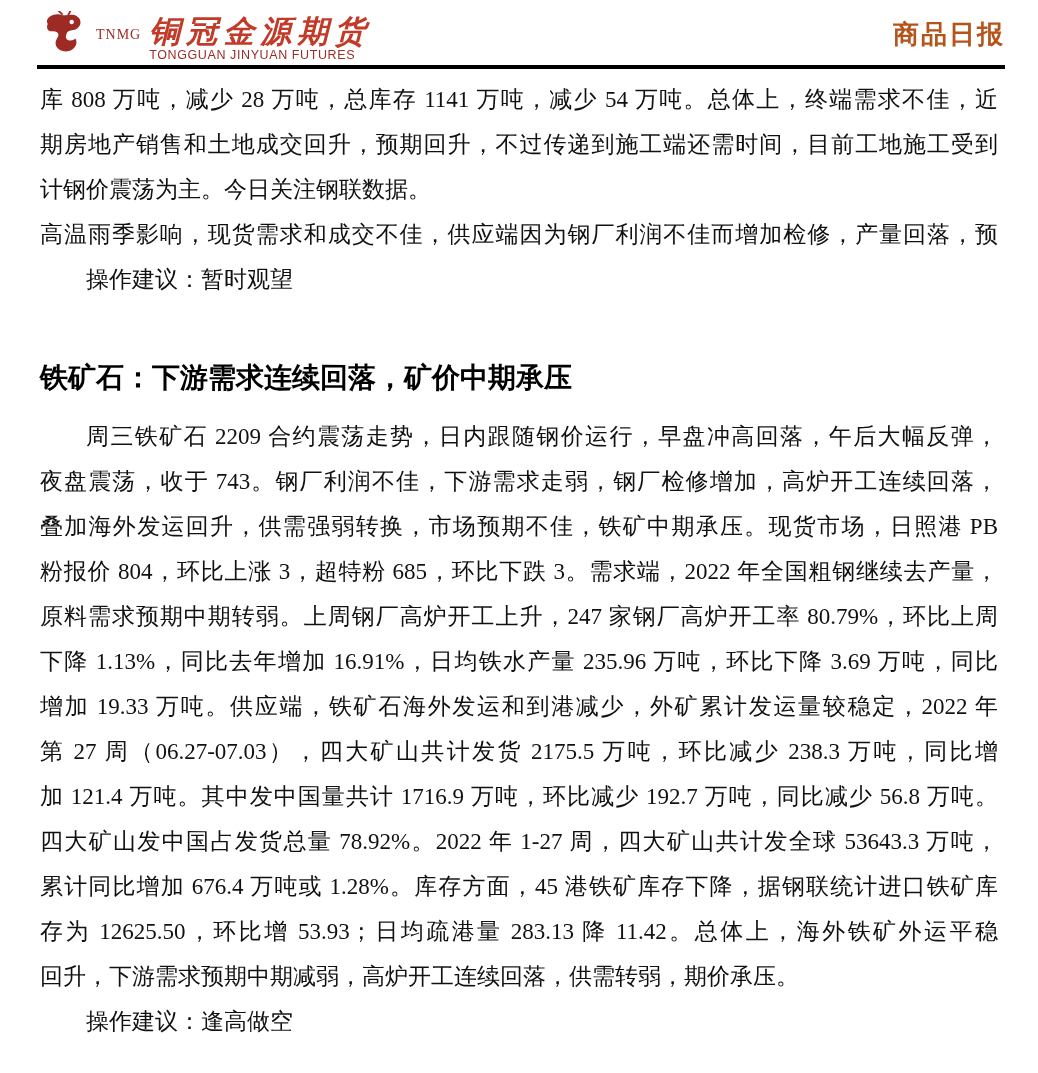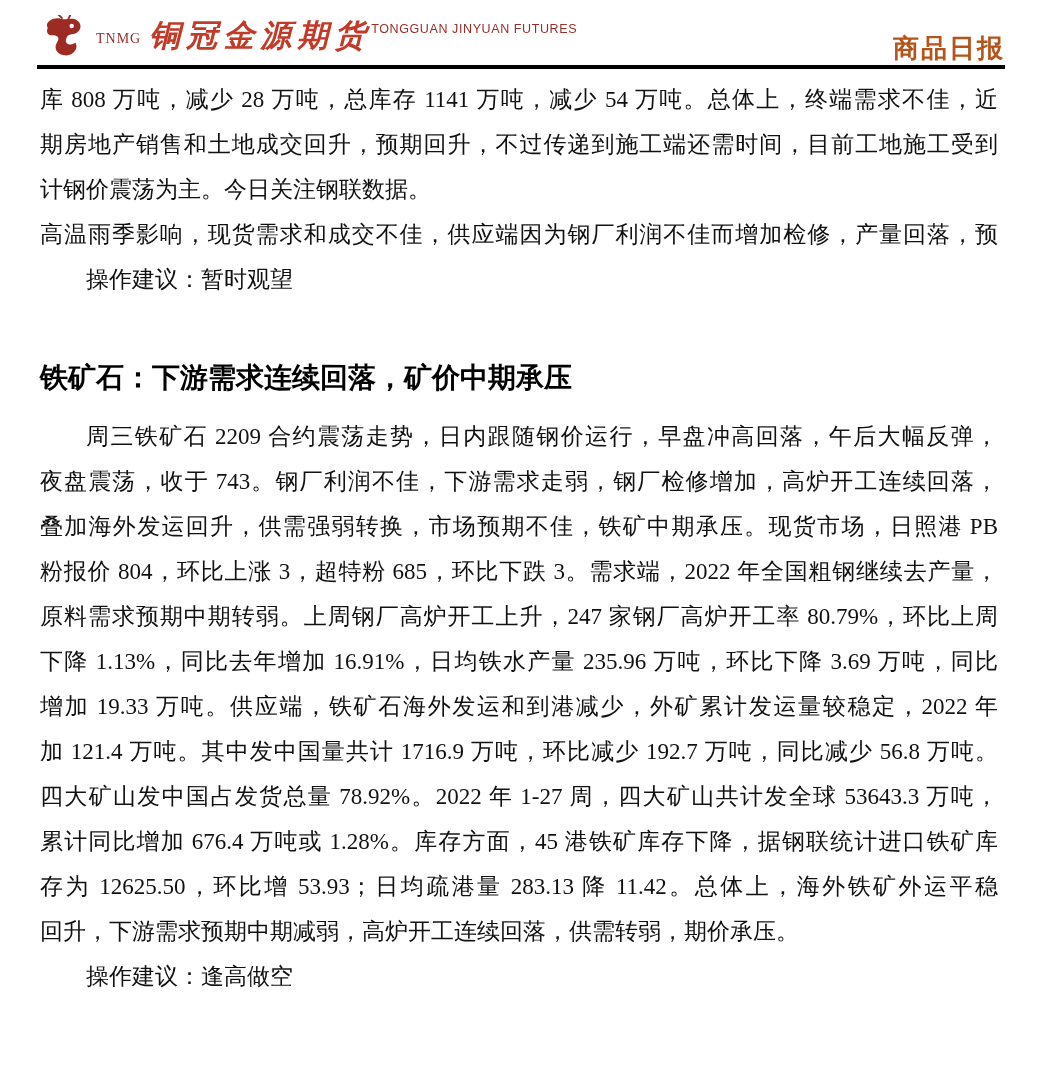--- a/index.html
+++ b/index.html
@@ -24,37 +24,37 @@
     padding: 8px 33px 0 40px;
     height: 64px;
     box-sizing: border-box;
   }
   .logo-wrap { display: flex; align-items: flex-start; gap: 8px; }
   .logo-mark { display: flex; flex-direction: row; align-items: center; line-height: 1; }
   .logo-mark .tnmg {
     font-family: "Liberation Serif", serif;
     font-size: 14px; color: #9b2c26; letter-spacing: 1px; margin-top: -2px;
   }
-  .logo-text { display: flex; flex-direction: row; padding-top: 6px; }
+  .logo-text { display: flex; flex-direction: column; padding-top: 6px; }
   .company-cn {
     font-family: "Liberation Serif", "DejaVu Serif", serif;
     font-weight: bold; font-style: italic;
     font-size: 31px; line-height: 30px;
     color: #c23a28; letter-spacing: 6px;
   }
   .company-en {
     font-family: "Liberation Sans", "DejaVu Sans", sans-serif;
     font-weight: normal; font-size: 12.5px; line-height: 17px;
     color: #9b2c26; letter-spacing: 0.6px;
   }
   .report-type {
     font-family: "Liberation Sans", "DejaVu Sans", sans-serif;
     font-weight: bold; font-size: 26px; line-height: 30px;
     color: #b5541a; letter-spacing: 2px;
-    padding-bottom: 1px;
+    padding-bottom: 15px;
   }
   .header-rule {
     height: 4px; background: #000000;
     margin: 1px 33px 0 37px;
   }
   
   .content {
     padding: 8px 40px 0 40px;
   }
   .tline {
@@ -115,20 +115,21 @@
     <div>
       <div class="section-heading">铁矿石：下游需求连续回落，矿价中期承压</div>
       <div>
         <div class="tline just ind">周三铁矿石 2209 合约震荡走势，日内跟随钢价运行，早盘冲高回落，午后大幅反弹，</div>
         <div class="tline just">夜盘震荡，收于 743。钢厂利润不佳，下游需求走弱，钢厂检修增加，高炉开工连续回落，</div>
         <div class="tline just">叠加海外发运回升，供需强弱转换，市场预期不佳，铁矿中期承压。现货市场，日照港 PB</div>
         <div class="tline just">粉报价 804，环比上涨 3，超特粉 685，环比下跌 3。需求端，2022 年全国粗钢继续去产量，</div>
         <div class="tline just">原料需求预期中期转弱。上周钢厂高炉开工上升，247 家钢厂高炉开工率 80.79%，环比上周</div>
         <div class="tline just">下降 1.13%，同比去年增加 16.91%，日均铁水产量 235.96 万吨，环比下降 3.69 万吨，同比</div>
         <div class="tline just">增加 19.33 万吨。供应端，铁矿石海外发运和到港减少，外矿累计发运量较稳定，2022 年</div>
+        <div class="tline just">第 27 周（06.27-07.03），四大矿山共计发货 2175.5 万吨，环比减少 238.3 万吨，同比增</div>
         <div class="tline just">加 121.4 万吨。其中发中国量共计 1716.9 万吨，环比减少 192.7 万吨，同比减少 56.8 万吨。</div>
         <div class="tline just">四大矿山发中国占发货总量 78.92%。2022 年 1-27 周，四大矿山共计发全球 53643.3 万吨，</div>
         <div class="tline just">累计同比增加 676.4 万吨或 1.28%。库存方面，45 港铁矿库存下降，据钢联统计进口铁矿库</div>
         <div class="tline just">存为 12625.50，环比增 53.93；日均疏港量 283.13 降 11.42。总体上，海外铁矿外运平稳</div>
         <div class="tline">回升，下游需求预期中期减弱，高炉开工连续回落，供需转弱，期价承压。</div>
         <div class="tline advice">操作建议：逢高做空</div>
       </div>
     </div>
 
   </div>

